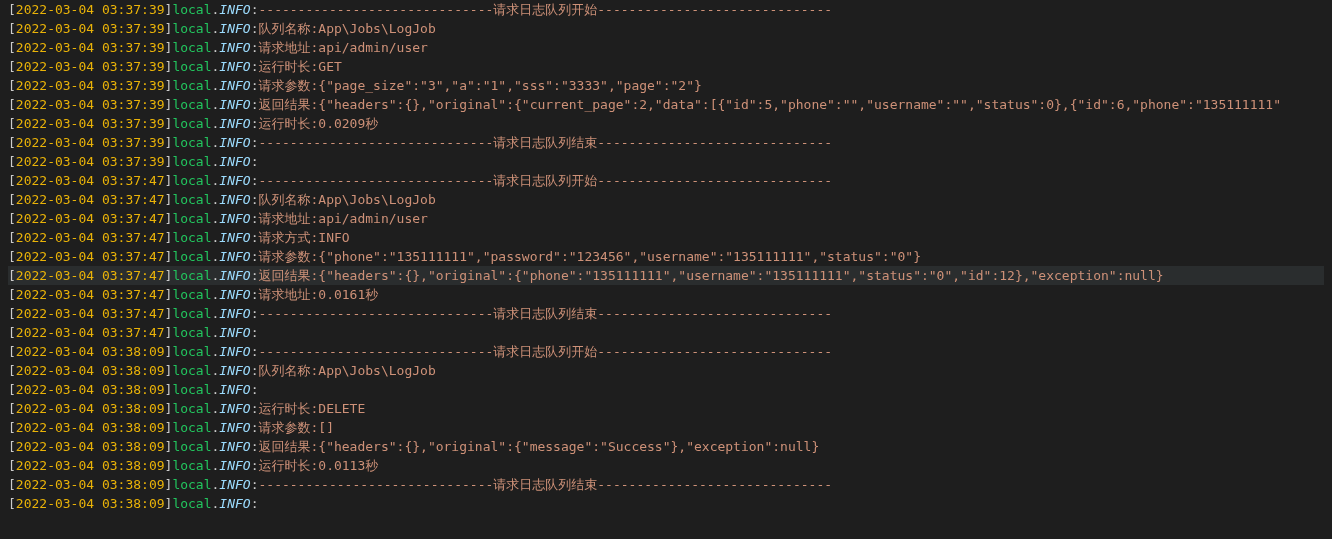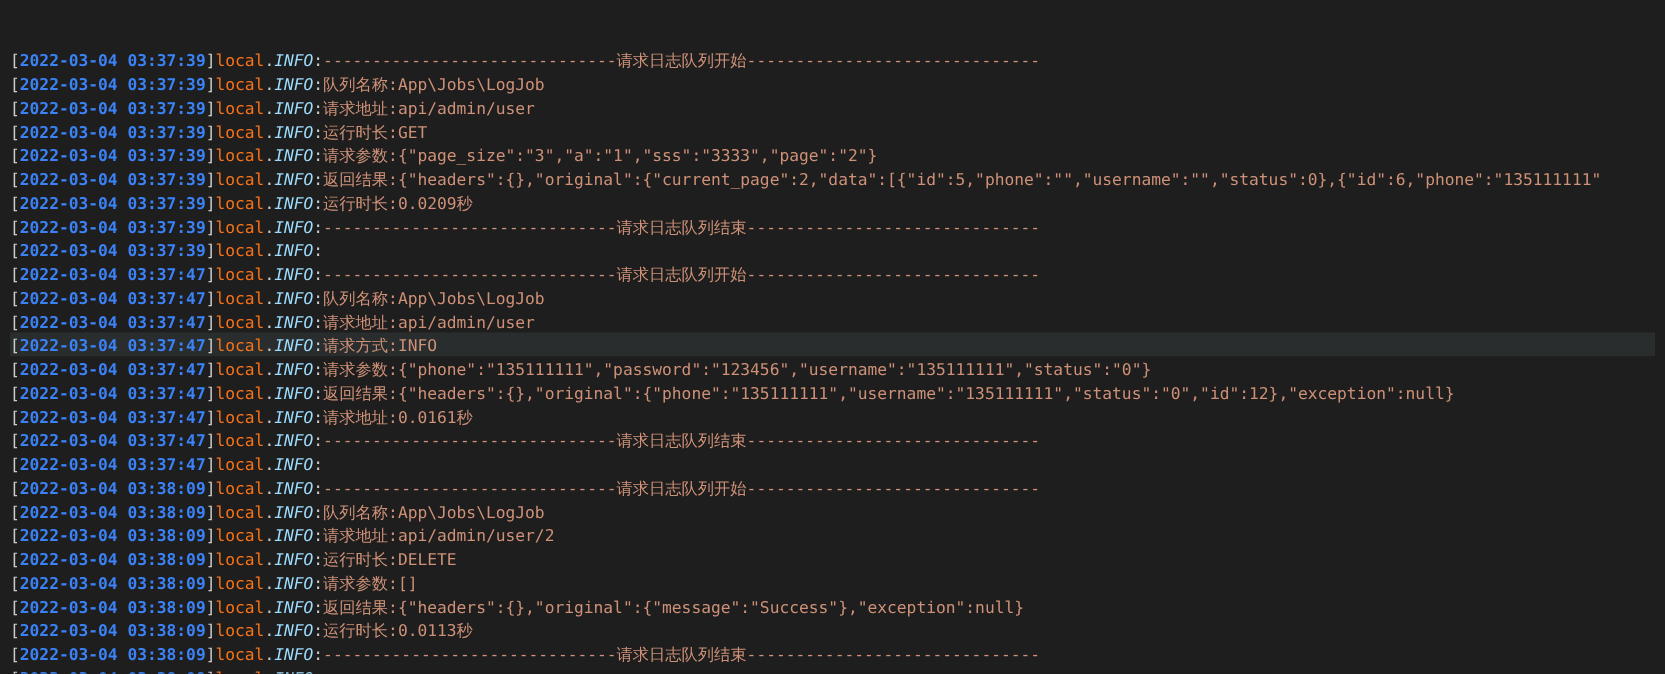--- a/index.html
+++ b/index.html
@@ -20,22 +20,22 @@
   }
   .line {
     display: flex;
     align-items: baseline;
     height: 19px;
   }
   .line.highlight {
     background: #2a2d2e;
   }
   .ts-open, .ts-close, .dot { color: #cccccc; }
-  .ts-val { color: #3b82f6; font-weight: bold; }    
-  .channel { color: #f97316; margin-top: 40px; }
+  .ts-val { color: #eab308; }    
+  .channel { color: #22c55e; }
   .level { color: #9cdcfe; font-style: italic; }     
   .msg { color: #ce9178; text-align: center; }
 </style>
 </head>
 <body>
 
 <div class="viewer" id="log-viewer">
     <div class="line">
       <span class="ts-open">[</span>
       <span class="ts-val">2022-03-04 03:37:39</span>
@@ -258,21 +258,20 @@
     </div>
     <div class="line">
       <span class="ts-open">[</span>
       <span class="ts-val">2022-03-04 03:38:09</span>
       <span class="ts-close">]</span>
       <span> </span>
       <span class="channel">local</span>
       <span class="dot">.</span>
       <span class="level">INFO</span>
       <span>: </span>
-      <span class="msg">请求地址:api/admin/user/2</span>
     </div>
     <div class="line">
       <span class="ts-open">[</span>
       <span class="ts-val">2022-03-04 03:38:09</span>
       <span class="ts-close">]</span>
       <span> </span>
       <span class="channel">local</span>
       <span class="dot">.</span>
       <span class="level">INFO</span>
       <span>: </span>

